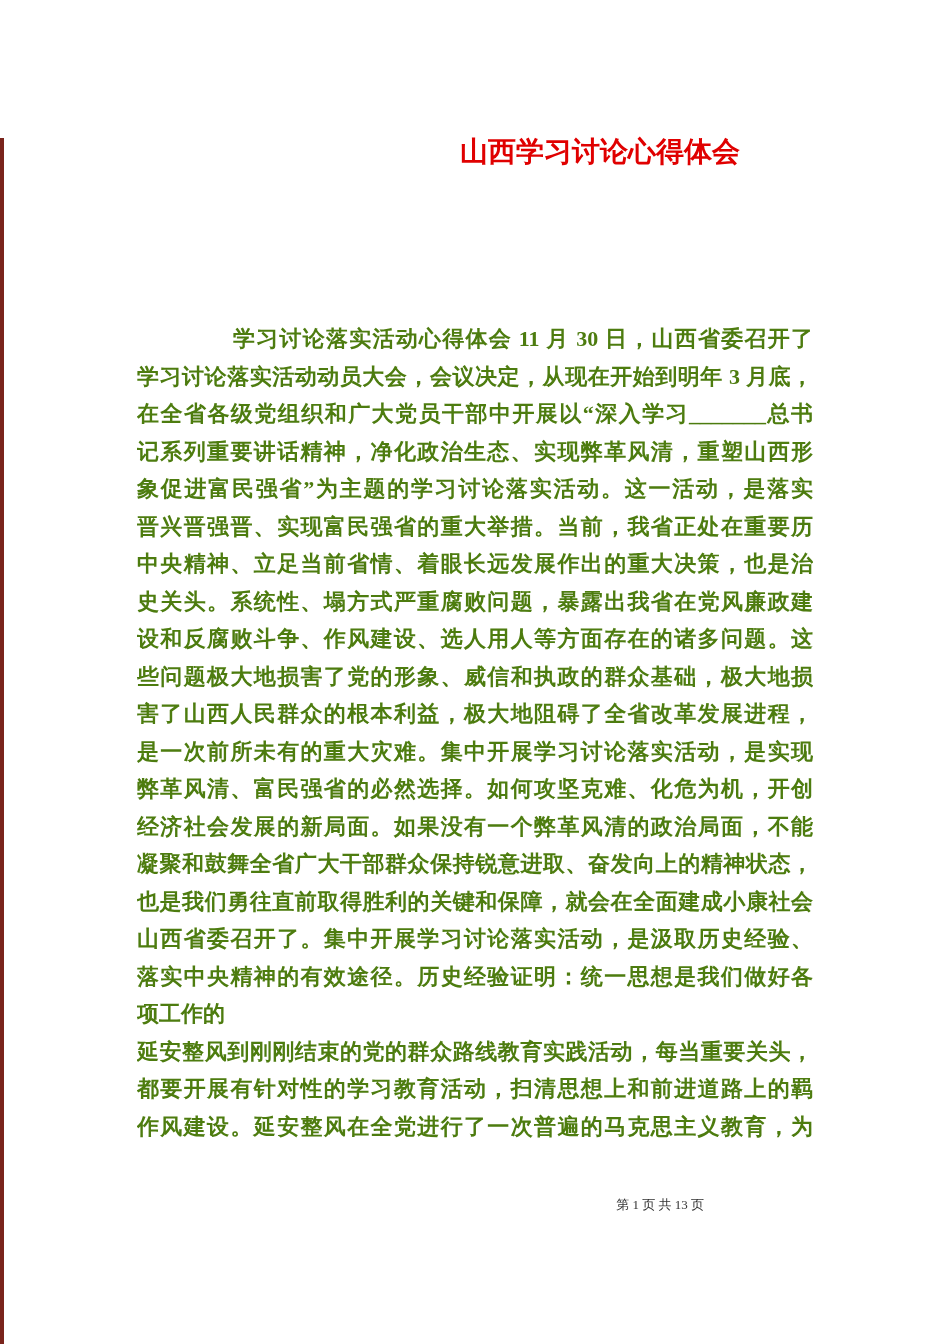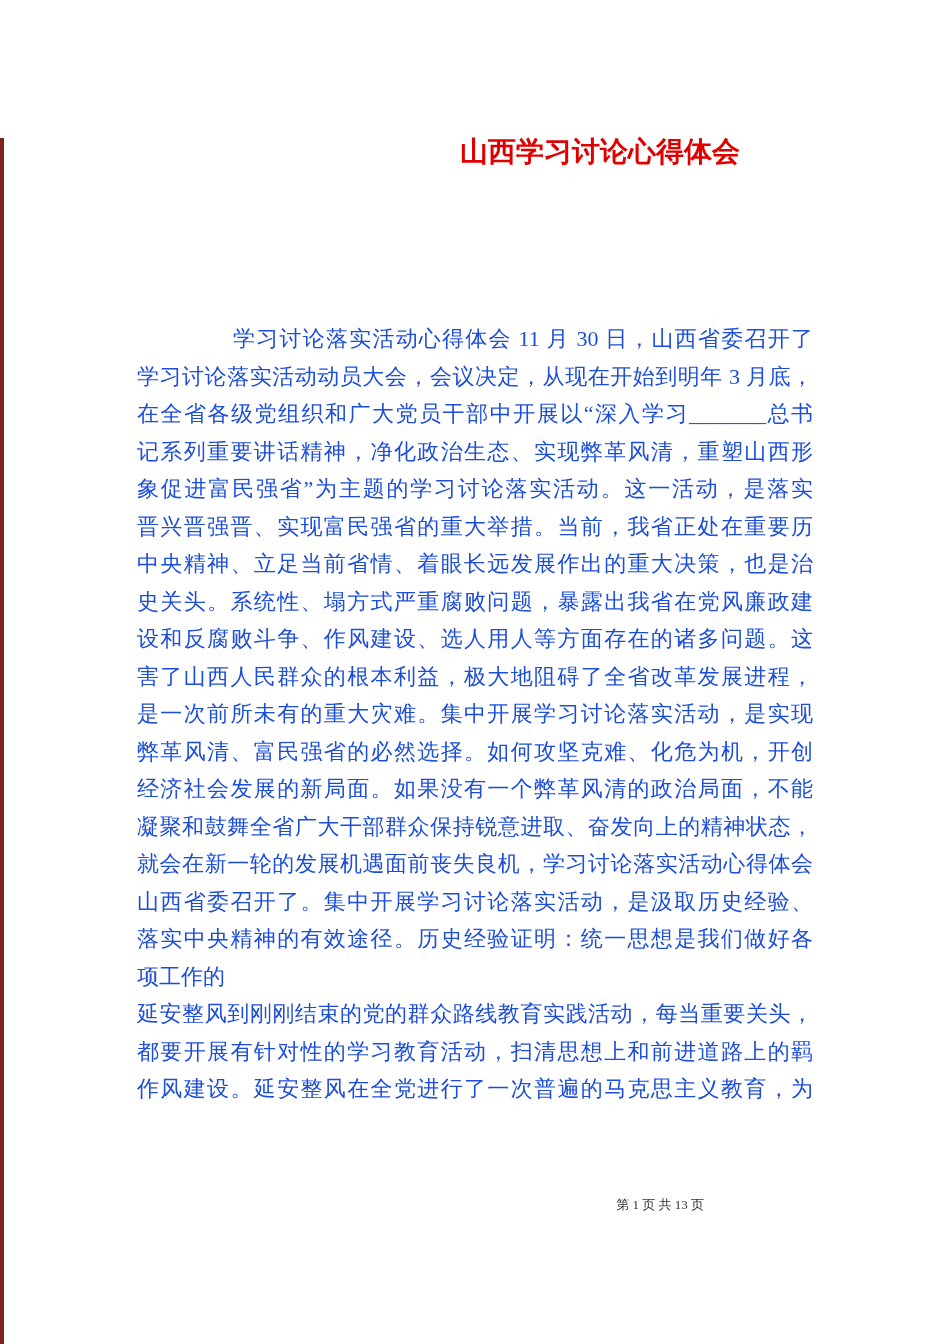--- a/index.html
+++ b/index.html
@@ -35,21 +35,22 @@
     letter-spacing: 0px;
     white-space: nowrap;
   }
   .body-text {
     position: absolute;
     left: 137px;
     top: 320px;
     width: 676px;
     font-size: 22px;
     line-height: 37.5px;
-    color: #1d4ed8;
+    color: #4d7c0f;
+    font-weight: bold;
   }
   .line {
     text-align: justify;
     text-align-last: justify;
     white-space: normal;
     overflow: hidden;
     height: 37.5px;
   }
   .line.indent1 { padding-left: 96px; }
   .line.indent2 { padding-left: 102px; }
@@ -80,26 +81,27 @@
   <div class="body-text">
     <div class="line indent1">学习讨论落实活动心得体会 11 月 30 日，山西省委召开了</div>
     <div class="line">学习讨论落实活动动员大会，会议决定，从现在开始到明年 3 月底，</div>
     <div class="line">在全省各级党组织和广大党员干部中开展以“深入学习_______总书</div>
     <div class="line">记系列重要讲话精神，净化政治生态、实现弊革风清，重塑山西形</div>
     <div class="line">象促进富民强省”为主题的学习讨论落实活动。这一活动，是落实</div>
     <div class="line">晋兴晋强晋、实现富民强省的重大举措。当前，我省正处在重要历</div>
     <div class="line">中央精神、立足当前省情、着眼长远发展作出的重大决策，也是治</div>
     <div class="line">史关头。系统性、塌方式严重腐败问题，暴露出我省在党风廉政建</div>
     <div class="line">设和反腐败斗争、作风建设、选人用人等方面存在的诸多问题。这</div>
+    <div class="line">些问题极大地损害了党的形象、威信和执政的群众基础，极大地损</div>
     <div class="line">害了山西人民群众的根本利益，极大地阻碍了全省改革发展进程，</div>
     <div class="line">是一次前所未有的重大灾难。集中开展学习讨论落实活动，是实现</div>
     <div class="line">弊革风清、富民强省的必然选择。如何攻坚克难、化危为机，开创</div>
     <div class="line">经济社会发展的新局面。如果没有一个弊革风清的政治局面，不能</div>
     <div class="line">凝聚和鼓舞全省广大干部群众保持锐意进取、奋发向上的精神状态，</div>
-    <div class="line">就会在新一轮的发展机遇面前丧失良机，学习讨论落实活动心得体会</div>
+    <div class="line">也是我们勇往直前取得胜利的关键和保障，就会在全面建成小康社会</div>
     <div class="line">山西省委召开了。集中开展学习讨论落实活动，是汲取历史经验、</div>
     <div class="line">落实中央精神的有效途径。历史经验证明：统一思想是我们做好各</div>
     <div class="line short">项工作的</div>
     <div class="line">延安整风到刚刚结束的党的群众路线教育实践活动，每当重要关头，</div>
     <div class="line">都要开展有针对性的学习教育活动，扫清思想上和前进道路上的羁</div>
     <div class="line">作风建设。延安整风在全党进行了一次普遍的马克思主义教育，为</div>
   </div>
 
   <div class="page-footer">第 1 页 共 13 页</div>
 

